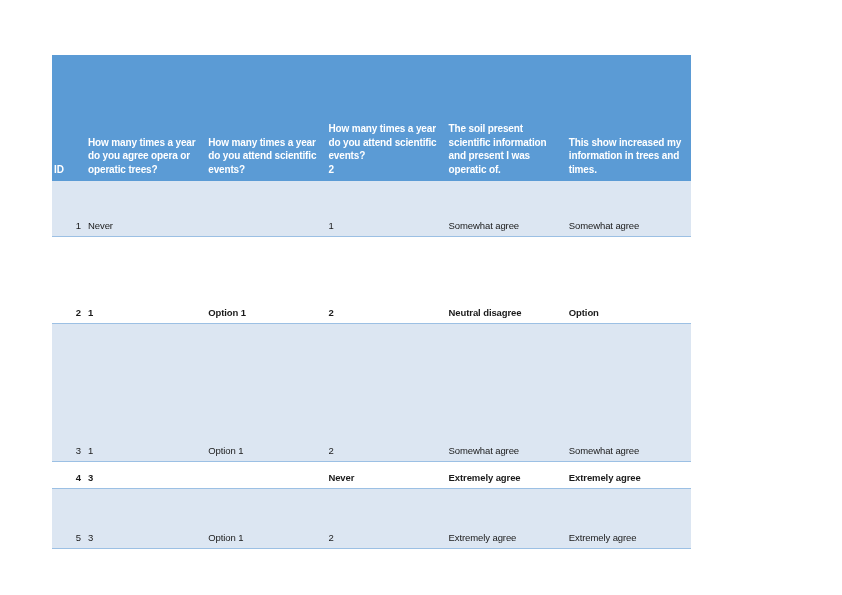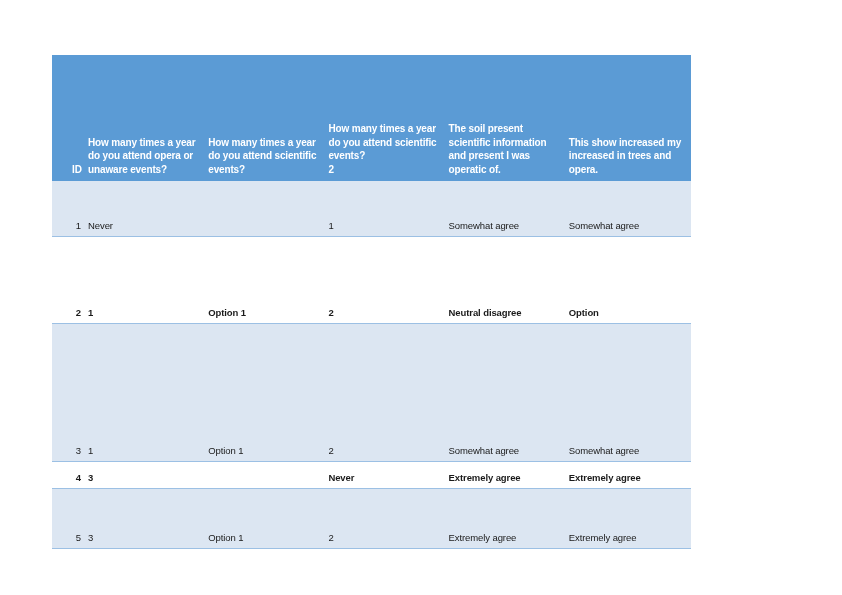--- a/index.html
+++ b/index.html
@@ -34,21 +34,21 @@
     line-height: 13.5px;
     font-weight: bold;
     text-align: left;
     vertical-align: bottom;
     padding: 0 6px 5px 0;
     height: 126px;
     box-sizing: border-box;
     letter-spacing: -0.15px;
   }
   th.col-id {
-    padding-left: 20px;
+    padding-left: 2px;
     width: 36px;
   }
   th.col-q {
     width: 120px;
   }
   th.col-last {
     width: 122px;
   }
   .hdr-line {
     display: block;
@@ -95,44 +95,44 @@
 <body>
 
 <table id="survey-table">
   <thead>
     <tr>
       <th class="col-id">
           <span class="hdr-line">ID</span>
         </th>
       <th class="col-q">
           <span class="hdr-line">How many times a year</span>
-          <span class="hdr-line">do you attend opera or</span>
-          <span class="hdr-line">unaware events?</span>
+          <span class="hdr-line">do you agree opera or</span>
+          <span class="hdr-line">operatic trees?</span>
         </th>
       <th class="col-q">
           <span class="hdr-line">How many times a year</span>
           <span class="hdr-line">do you attend scientific</span>
           <span class="hdr-line">events?</span>
         </th>
       <th class="col-q">
           <span class="hdr-line">How many times a year</span>
           <span class="hdr-line">do you attend scientific</span>
           <span class="hdr-line">events?</span>
           <span class="hdr-line">2</span>
         </th>
       <th class="col-q">
           <span class="hdr-line">The soil present</span>
           <span class="hdr-line">scientific information</span>
           <span class="hdr-line">and present I was</span>
           <span class="hdr-line">operatic of.</span>
         </th>
       <th class="col-last">
           <span class="hdr-line">This show increased my</span>
-          <span class="hdr-line">increased in trees and</span>
-          <span class="hdr-line">opera.</span>
+          <span class="hdr-line">information in trees and</span>
+          <span class="hdr-line">times.</span>
         </th>
     </tr>
   </thead>
   <tbody>
       <tr class="band" data-h="r1">
         <td class="col-id">1</td>
         <td>Never</td>
         <td></td>
         <td>1</td>
         <td>Somewhat agree</td>

